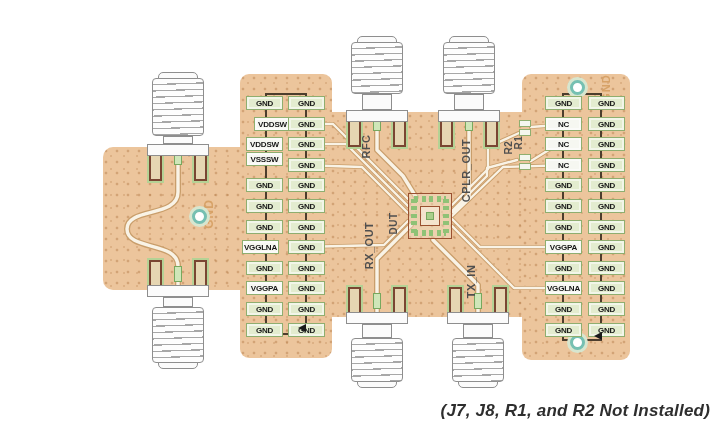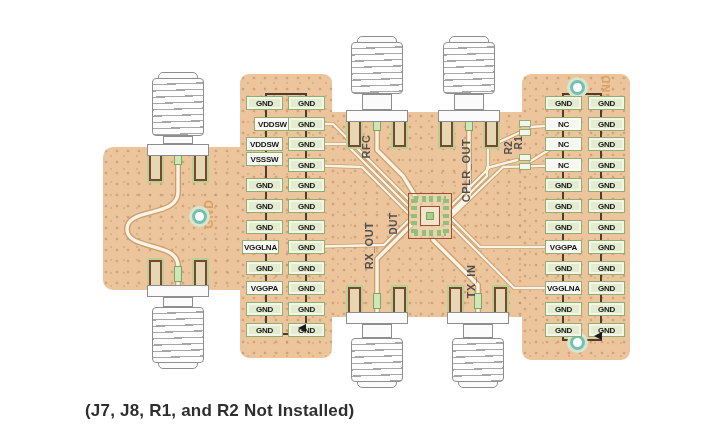--- a/index.html
+++ b/index.html
@@ -42,22 +42,22 @@
          border-bottom:4px solid transparent;border-right:8px solid #1a1a1a;z-index:7;}
   .chip{position:absolute;left:408px;top:193px;width:44px;height:46px;box-sizing:border-box;
         border:1.5px solid #9a5030;z-index:5;background:rgba(240,225,200,.45);}
   .chip .pr{position:absolute;}
   .chip .pr.t{left:5px;right:5px;top:2px;height:6px;background:repeating-linear-gradient(90deg,#8fc276 0 4px,transparent 4px 7.6px);}
   .chip .pr.b{left:5px;right:5px;bottom:2px;height:6px;background:repeating-linear-gradient(90deg,#8fc276 0 4px,transparent 4px 7.6px);}
   .chip .pr.l{top:5px;bottom:5px;left:2px;width:6px;background:repeating-linear-gradient(0deg,#8fc276 0 4px,transparent 4px 7.6px);}
   .chip .pr.r{top:5px;bottom:5px;right:2px;width:6px;background:repeating-linear-gradient(0deg,#8fc276 0 4px,transparent 4px 7.6px);}
   .chip .inner{position:absolute;left:11px;top:12px;right:11px;bottom:12px;border:1px solid #9a5030;background:rgba(250,243,230,.55);}
   .chip .die{position:absolute;left:50%;top:50%;width:8px;height:8px;margin:-4px 0 0 -4px;background:#a9cf8b;border:1px solid #77a85e;box-sizing:border-box;}
-  .caption{position:absolute;left:85px;right:0;top:401px;text-align:left;
-           font-size:17px;font-weight:bold;color:#2e2e2e;letter-spacing:.2px;}
+  .caption{position:absolute;left:85px;right:0;top:401px;text-align:right;
+           font-size:17px;font-style:italic;font-weight:bold;color:#2e2e2e;letter-spacing:.2px;}
 </style>
 </head>
 <body>
 
 <div id="stage">
 
   <div class="abs cu tab" style="left:103px;top:147px;width:140px;height:143px;"></div>
   <div class="abs cu secR8" style="left:240px;top:74px;width:92px;height:284px;"></div>
   <div class="abs cu" style="left:330px;top:112px;width:194px;height:205px;"></div>
   <div class="abs cu secR8" style="left:522px;top:74px;width:108px;height:286px;"></div>

